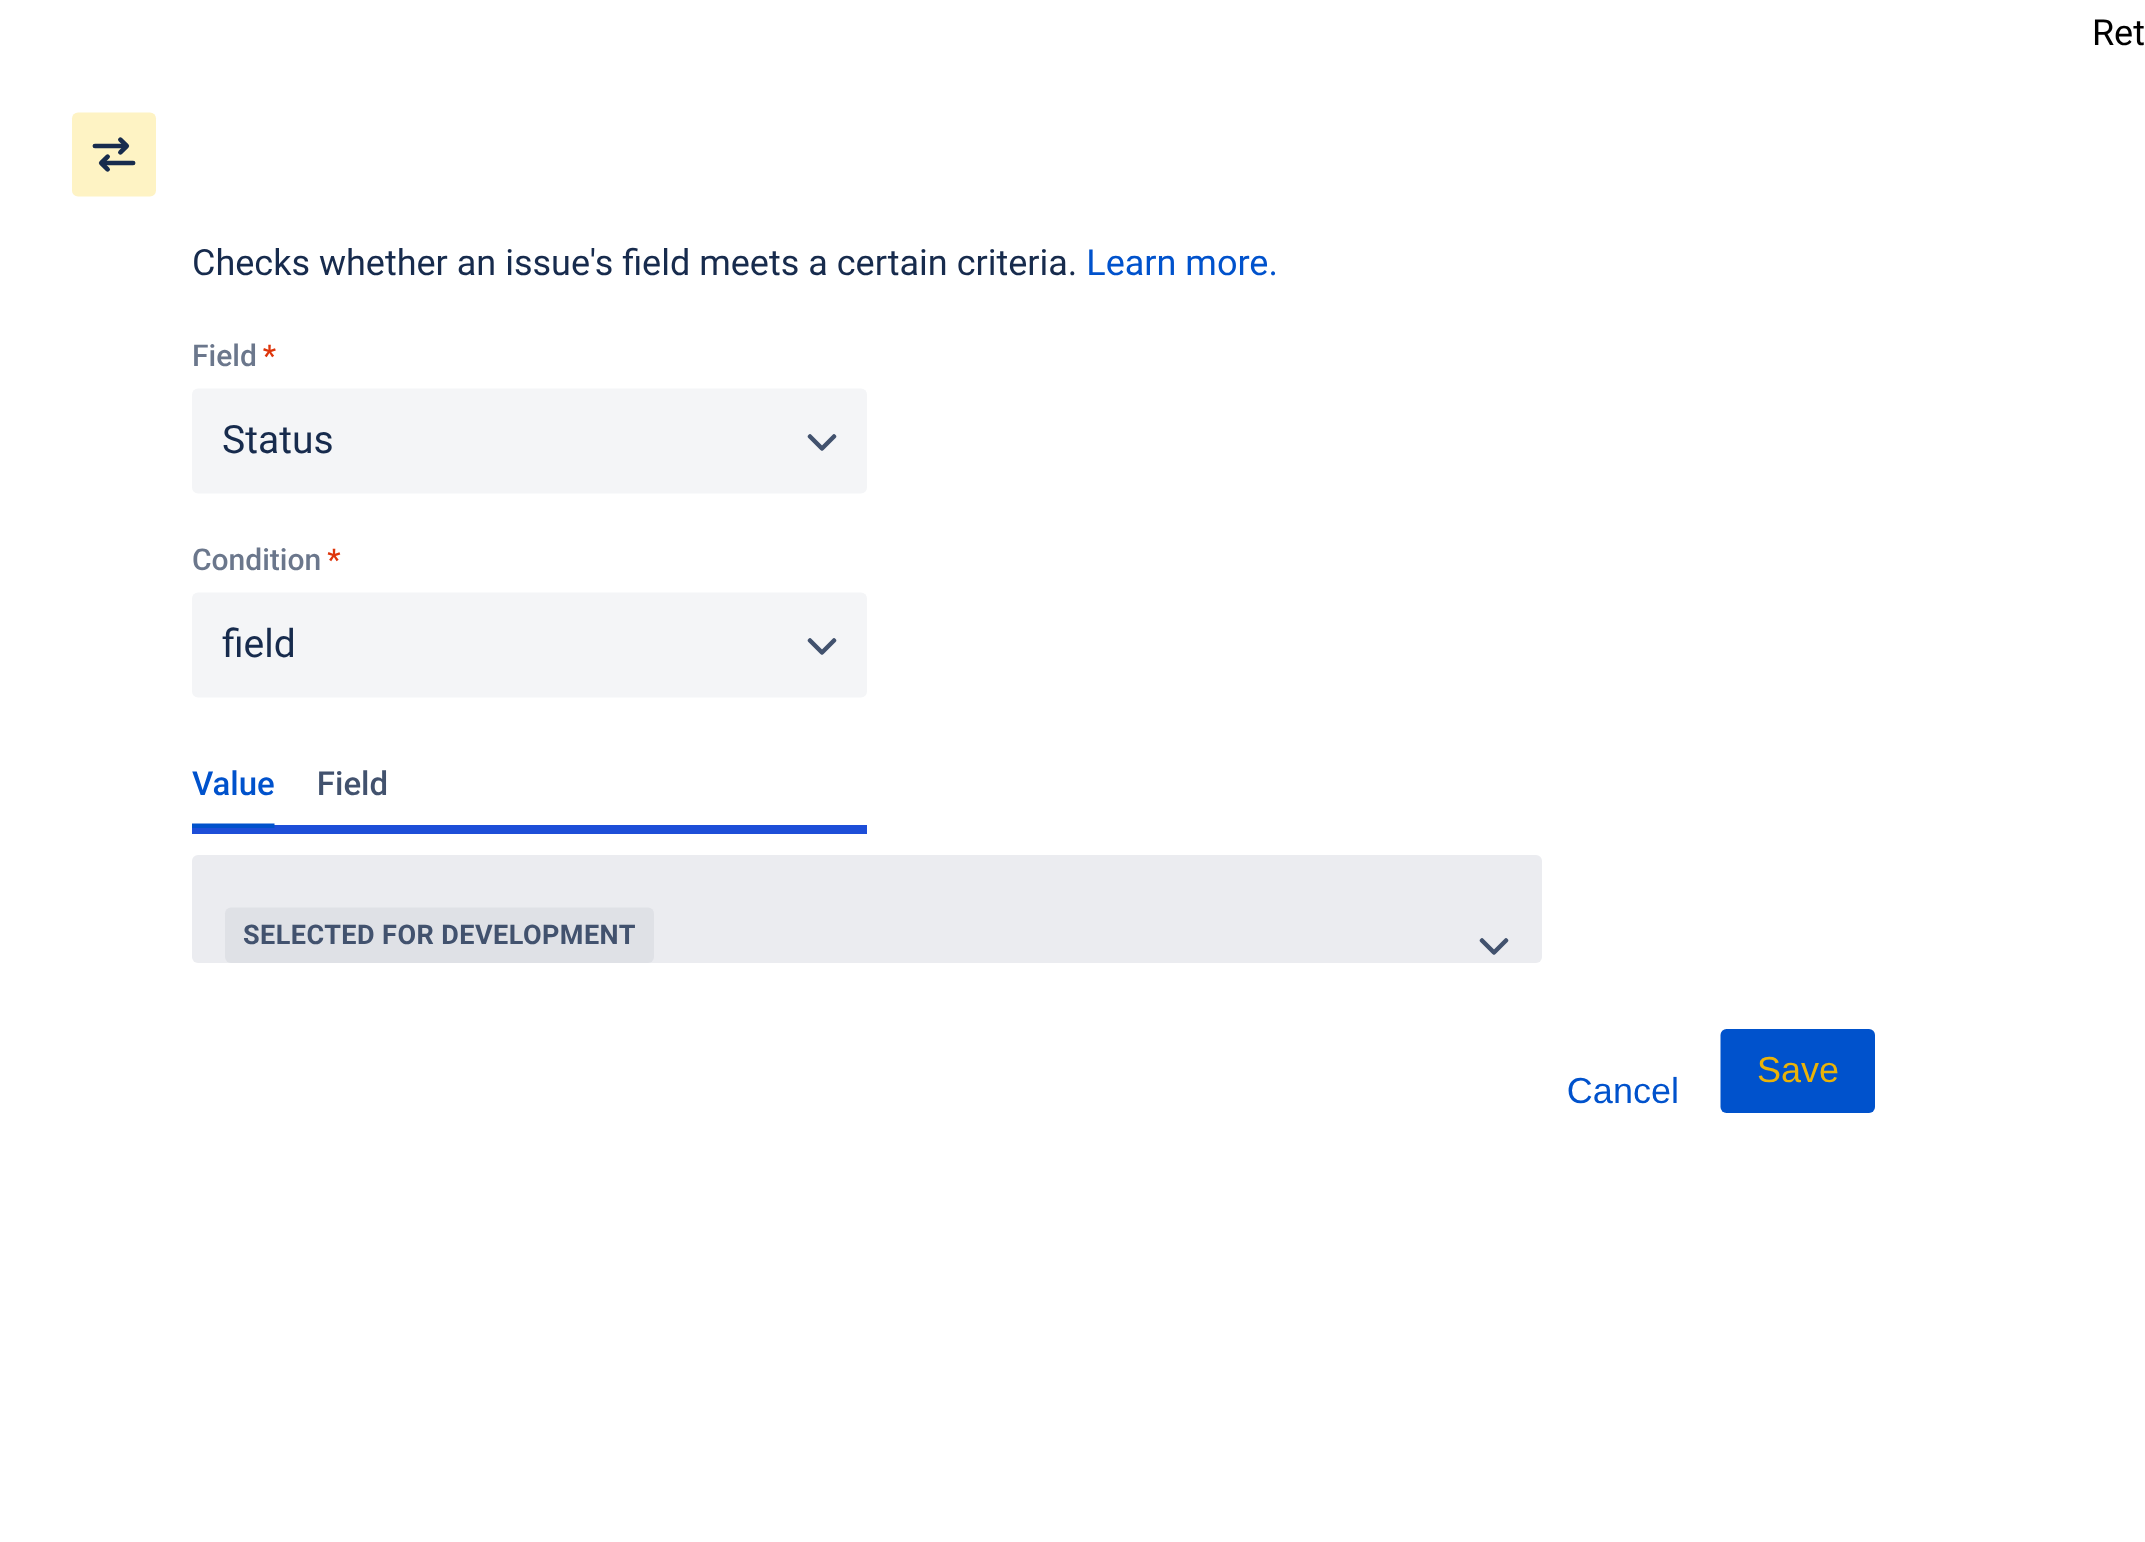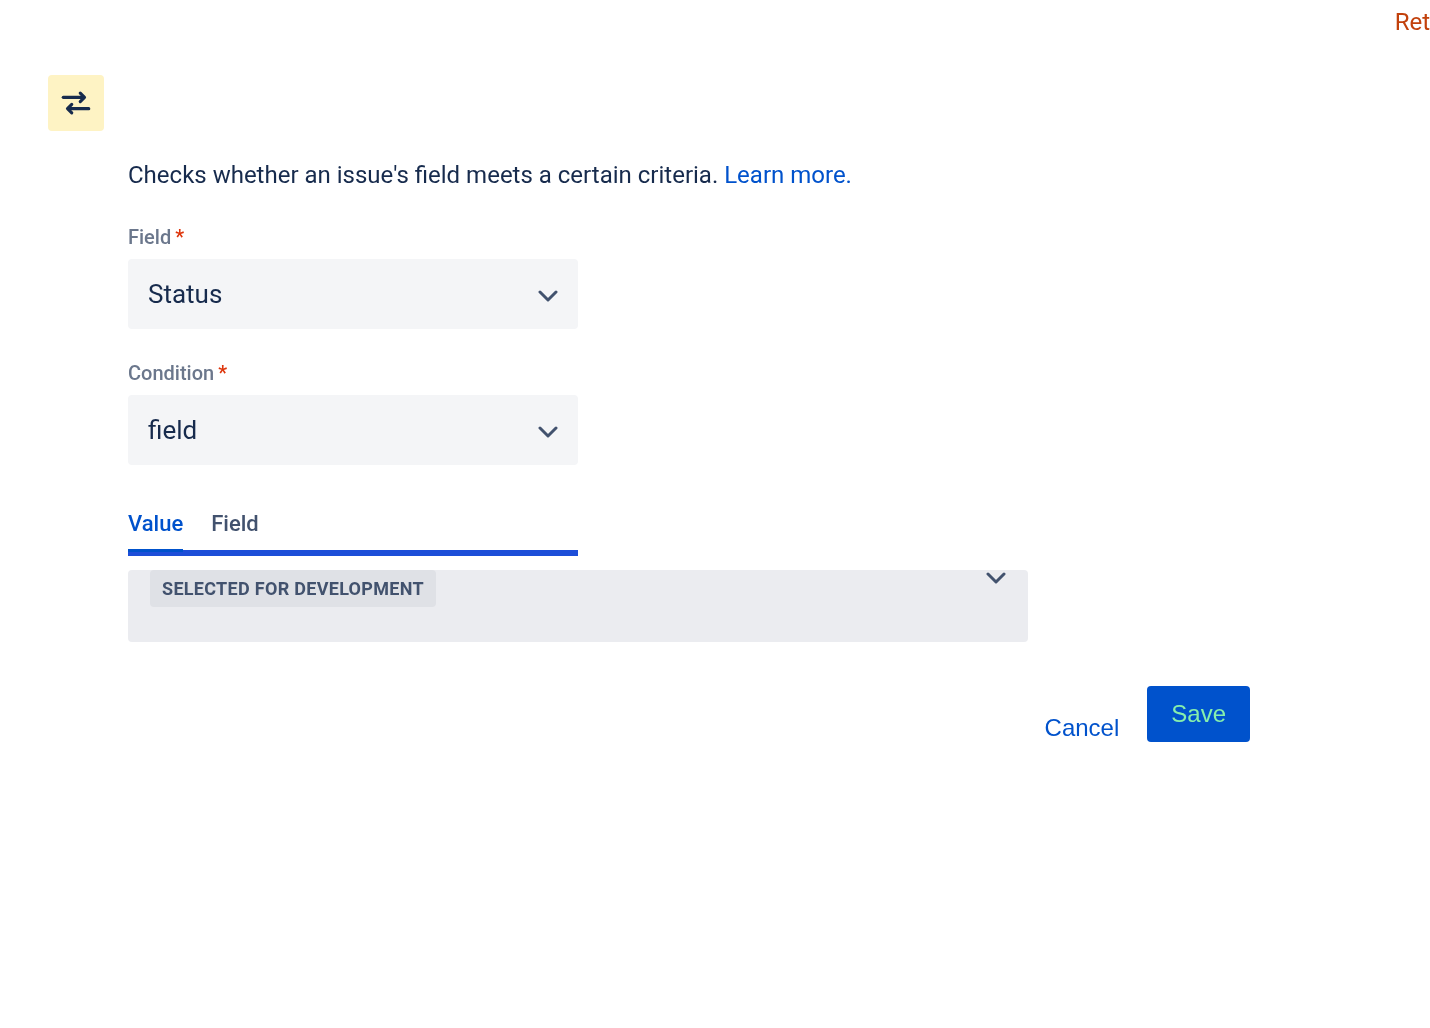--- a/index.html
+++ b/index.html
@@ -9,21 +9,21 @@
       color: #172b4d;
       padding: 0;
       width: 1430px;
       height: 1028px;
       position: relative;
     }
     .top-right-link {
       position: absolute;
       top: 8px;
       right: 0;
-      color: #c2410c;
+      color: #000000;
       font-size: 24px;
       font-weight: 400;
     }
     .content {
       padding: 75px 48px 0 48px;
       width: 100%;
     }
     .header-row {
       display: flex;
       align-items: center;
@@ -127,21 +127,21 @@
       left: 0; right: 0; bottom: -2px;
       height: 3px;
       background: #0052cc;
     }
     .value-select {
       margin-top: 14px;
       background: #ebecf0;
       border-radius: 4px;
       height: 72px;
       display: flex;
-      align-items: flex-start;
+      align-items: flex-end;
       padding: 0 22px;
       width: 900px;
       justify-content: space-between;
       cursor: pointer;
     }
     .status-lozenge {
       background: #dfe1e6;
       color: #42526e;
       font-size: 18px;
       font-weight: 700;
@@ -162,21 +162,21 @@
       background: transparent;
       border: none;
       color: #0052cc;
       font-size: 24px;
       font-weight: 400;
       cursor: pointer;
     }
     .save-btn {
       background: #0052cc;
       border: none;
-      color: #86efac;
+      color: #eab308;
       font-size: 24px;
       font-weight: 400;
       padding: 14px 24px;
       border-radius: 4px;
       cursor: pointer;
     }
   </style>
 </head>
 <body>
 

